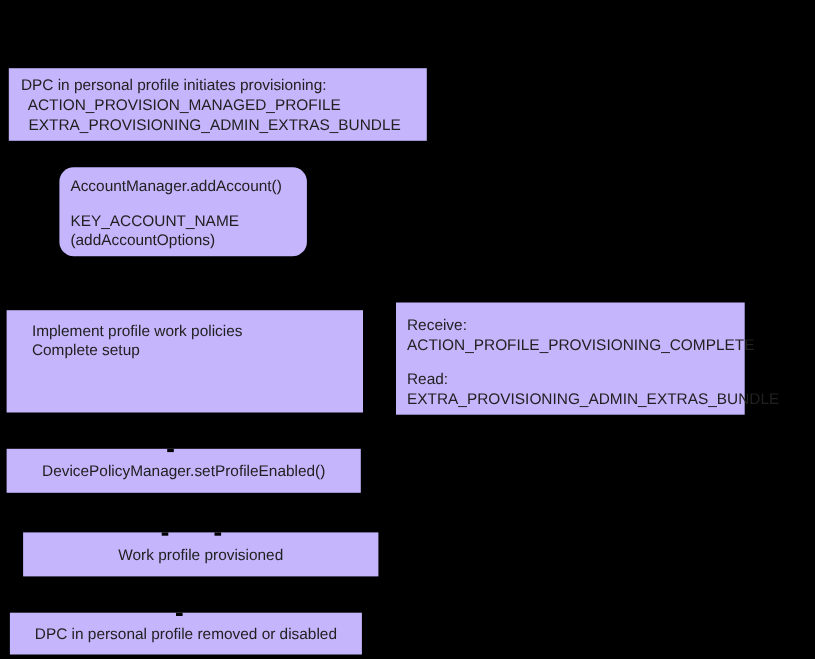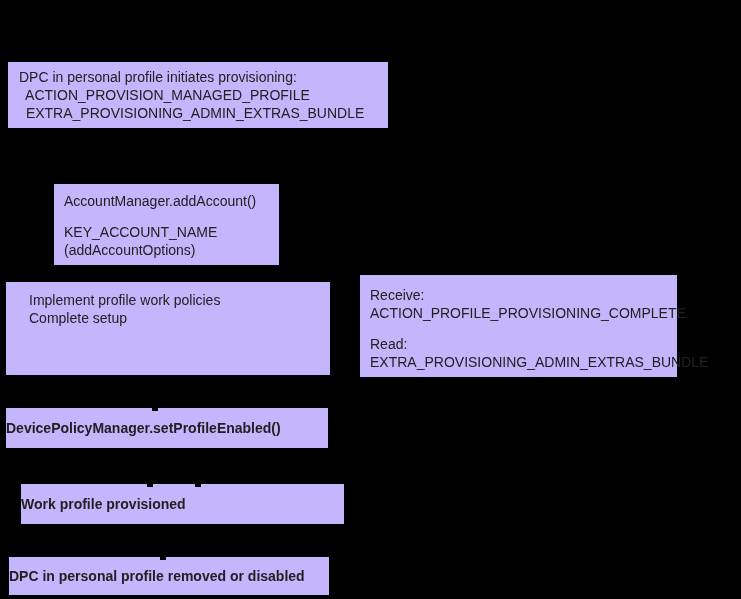--- a/index.html
+++ b/index.html
@@ -31,27 +31,26 @@
   }
   .indent-sm {
     padding-left: 3px;
   }
   .gap-top {
     margin-top: 13px;
   }
   .center-box {
     display: flex;
     align-items: center;
-    justify-content: flex-start;
+    justify-content: center;
     text-align: center;
-    font-weight: bold;
   }
   
   #box-initiate        { left: 8px;   top: 62px;  width: 380px; height: 66px;  padding: 6px 0 0 11px; }
-  #box-add-account     { left: 54px;  top: 184px; width: 225px; height: 81px;  padding: 8px 0 0 10px; }
+  #box-add-account     { left: 54px;  top: 152px; width: 225px; height: 81px;  padding: 8px 0 0 10px; border-radius: 13px; }
   #box-resume          { left: 6px;   top: 282px; width: 324px; height: 93px;  padding: 9px 0 0 10px; }
   #box-receive         { left: 360px; top: 275px; width: 317px; height: 102px; padding: 11px 4px 0 10px; }
   #box-set-enabled     { left: 6px;   top: 408px; width: 322px; height: 40px; }
   #box-provisioned     { left: 5px;   top: 484px; width: 323px; height: 40px; margin-left: 16px; }
   #box-removed         { left: 9px;   top: 557px; width: 320px; height: 38px; }
   
   .notch {
     position: absolute;
     background: #000000;
     width: 6px;

